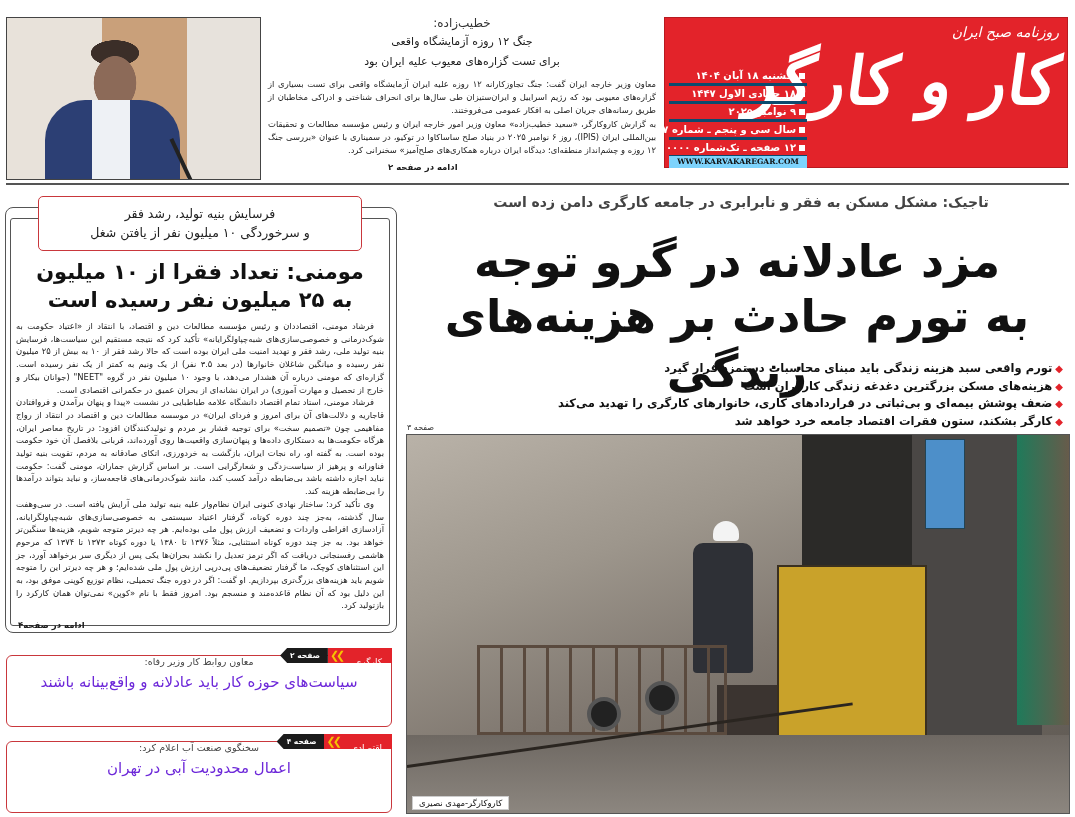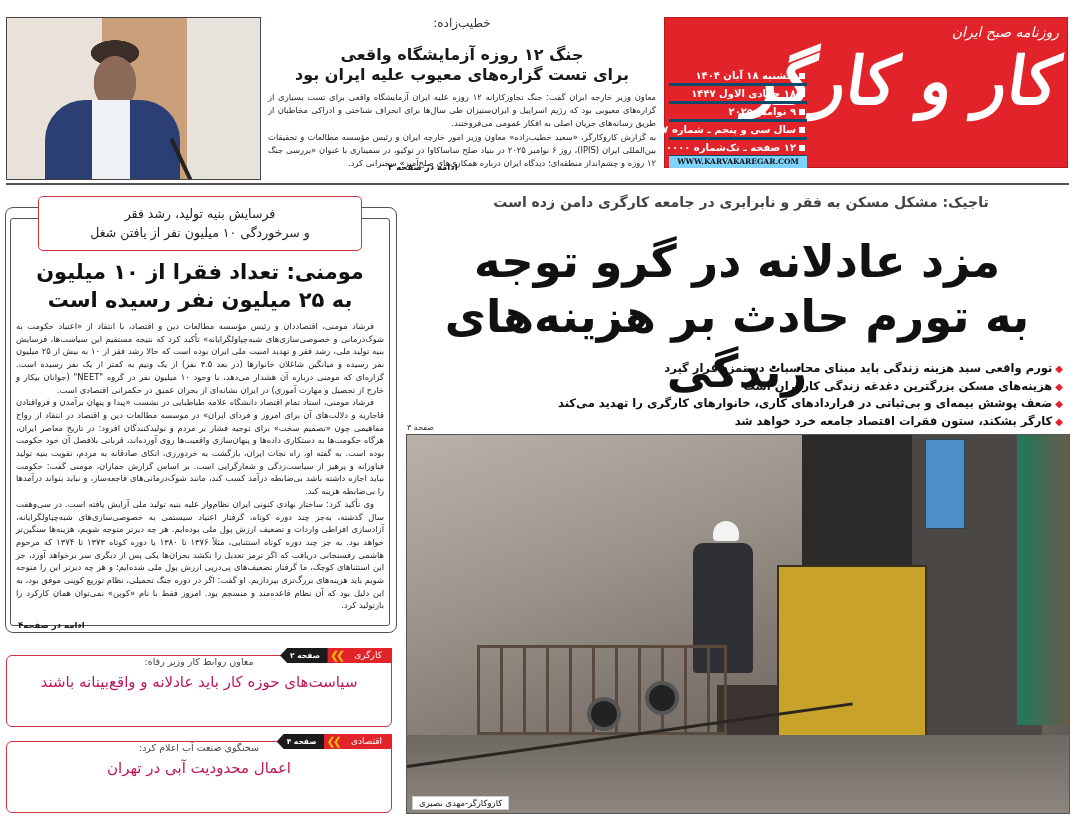--- a/index.html
+++ b/index.html
@@ -32,21 +32,21 @@
   .masthead .website {
     position: absolute; left: 4px; top: 140px; width: 138px; height: 12px; margin-top: -2px;
     background: #7dd3fc; color: #111; font-family: "DejaVu Serif", serif; font-size: 7.5px;
     font-weight: bold; text-align: center; line-height: 12px; direction: ltr;
   }
 
   
   .top-story { position: absolute; left: 268px; top: 16px; width: 388px; height: 160px; }
   .top-story .kicker { text-align: center; font-size: 12px; color: #333; }
   .top-story .headline {
-    text-align: center; font-weight: bold; font-size: 16px; line-height: 20px; margin-top: 15px;
+    text-align: center; font-weight: normal; font-size: 11px; line-height: 20px; margin-top: 2px;
   }
   .top-story .body {
     font-size: 8.4px; line-height: 13.2px; text-align: justify; margin-top: 6px; color: #222;
   }
   .top-story .cont { font-size: 8.5px; font-weight: bold; position: absolute; left: 120px; top: 146px; }
 
   .photo-top {
     position: absolute; left: 6px; top: 17px; width: 255px; height: 163px;
     border: 1px solid #444;
     background:
@@ -153,24 +153,24 @@
     position: absolute; right: -1px; top: -8px; height: 15px; display: flex; align-items: center;
     direction: ltr;
   }
   .news-box .page-chip {
     background: #1b1b1b; color: #fff; font-size: 7.5px; font-weight: bold;
     height: 15px; line-height: 15px; padding: 0 8px 0 10px;
     clip-path: polygon(7px 0, 100% 0, 100% 100%, 7px 100%, 0 50%);
   }
   .news-box .chev { color: #f5c400; font-size: 11px; font-weight: bold; background: #e3232a; height: 15px; line-height: 15px; padding: 0 2px; letter-spacing: -3px; }
   .news-box .section-label {
-    background: #e3232a; color: #fff; font-size: 9px; height: 15px; line-height: 15px; padding: 0 10px; direction: rtl;
+    background: #e3232a; color: #fff; font-size: 9px; height: 15px; line-height: 15px; padding: 7px 10px; direction: rtl;
   }
   .news-box .kicker { text-align: center; font-size: 9.5px; color: #444; }
-  .news-box .headline { text-align: center; font-size: 15px; color: #be185d; margin-top: 6px; }
+  .news-box .headline { text-align: center; font-size: 15px; color: #6d28d9; margin-top: 6px; }
 </style>
 </head>
 <body>
 
 <div class="masthead">
   <div class="tagline">روزنامه صبح ایران</div>
   <div class="logo">کار و کارگر</div>
   <div class="info">
     <div class="info-row">
         <span class="sq"></span>

